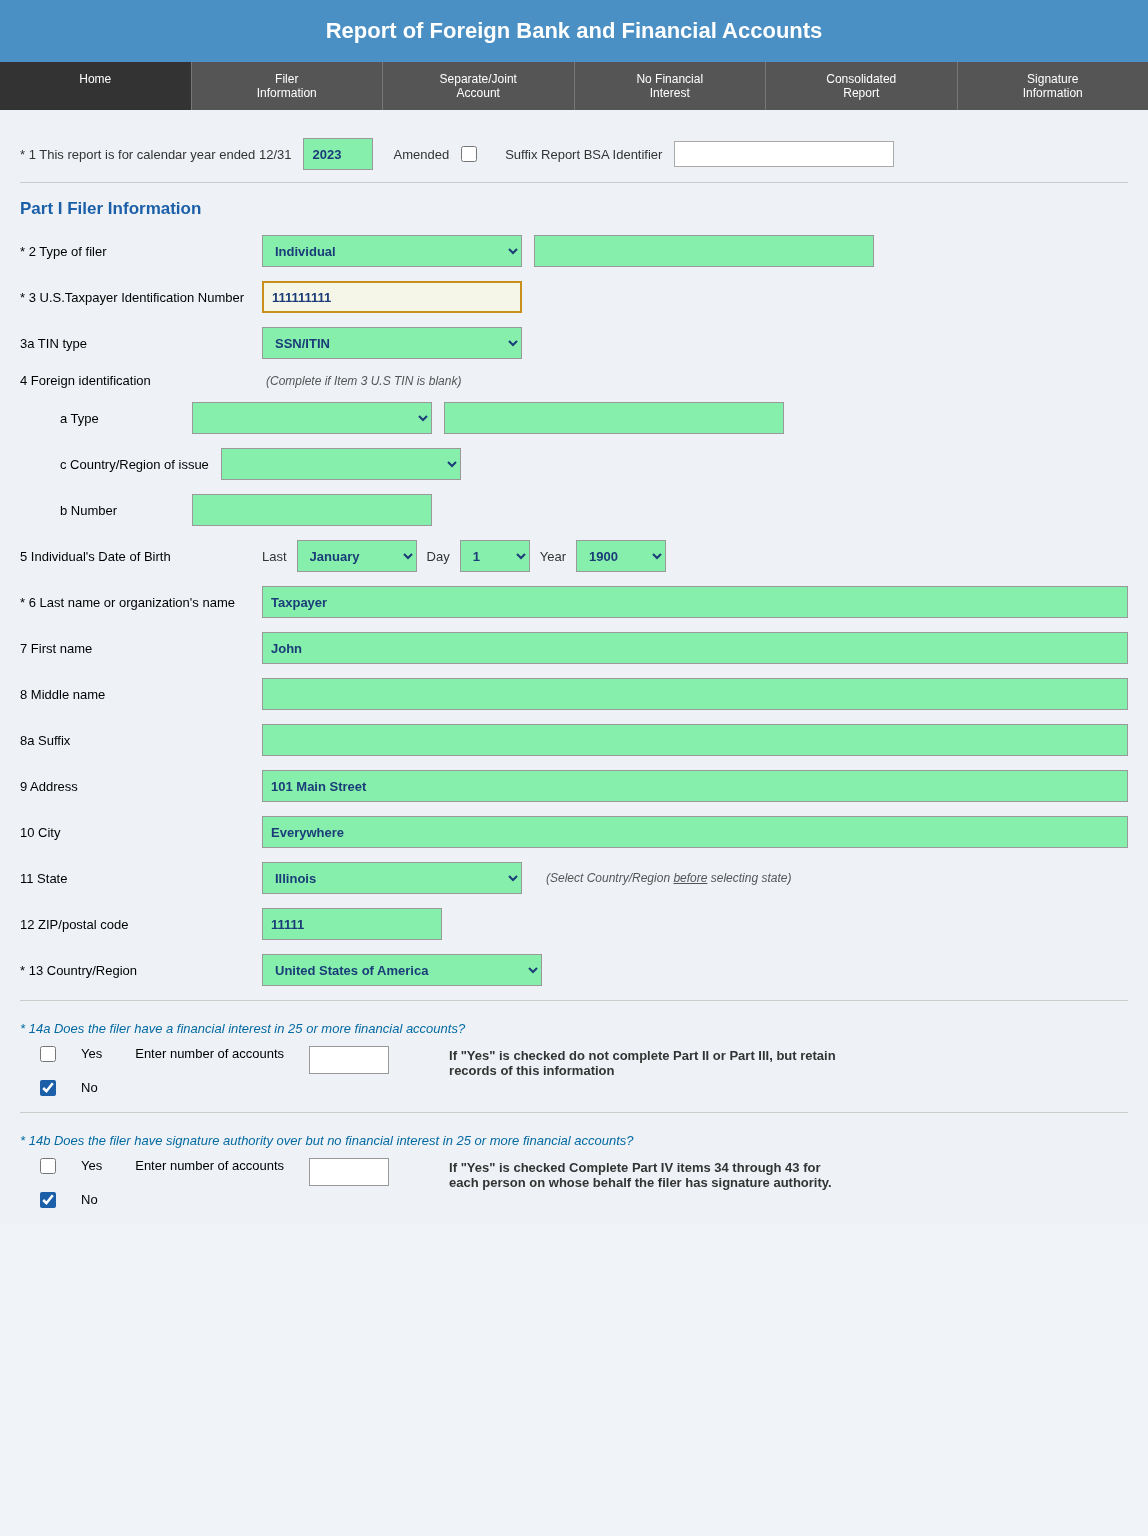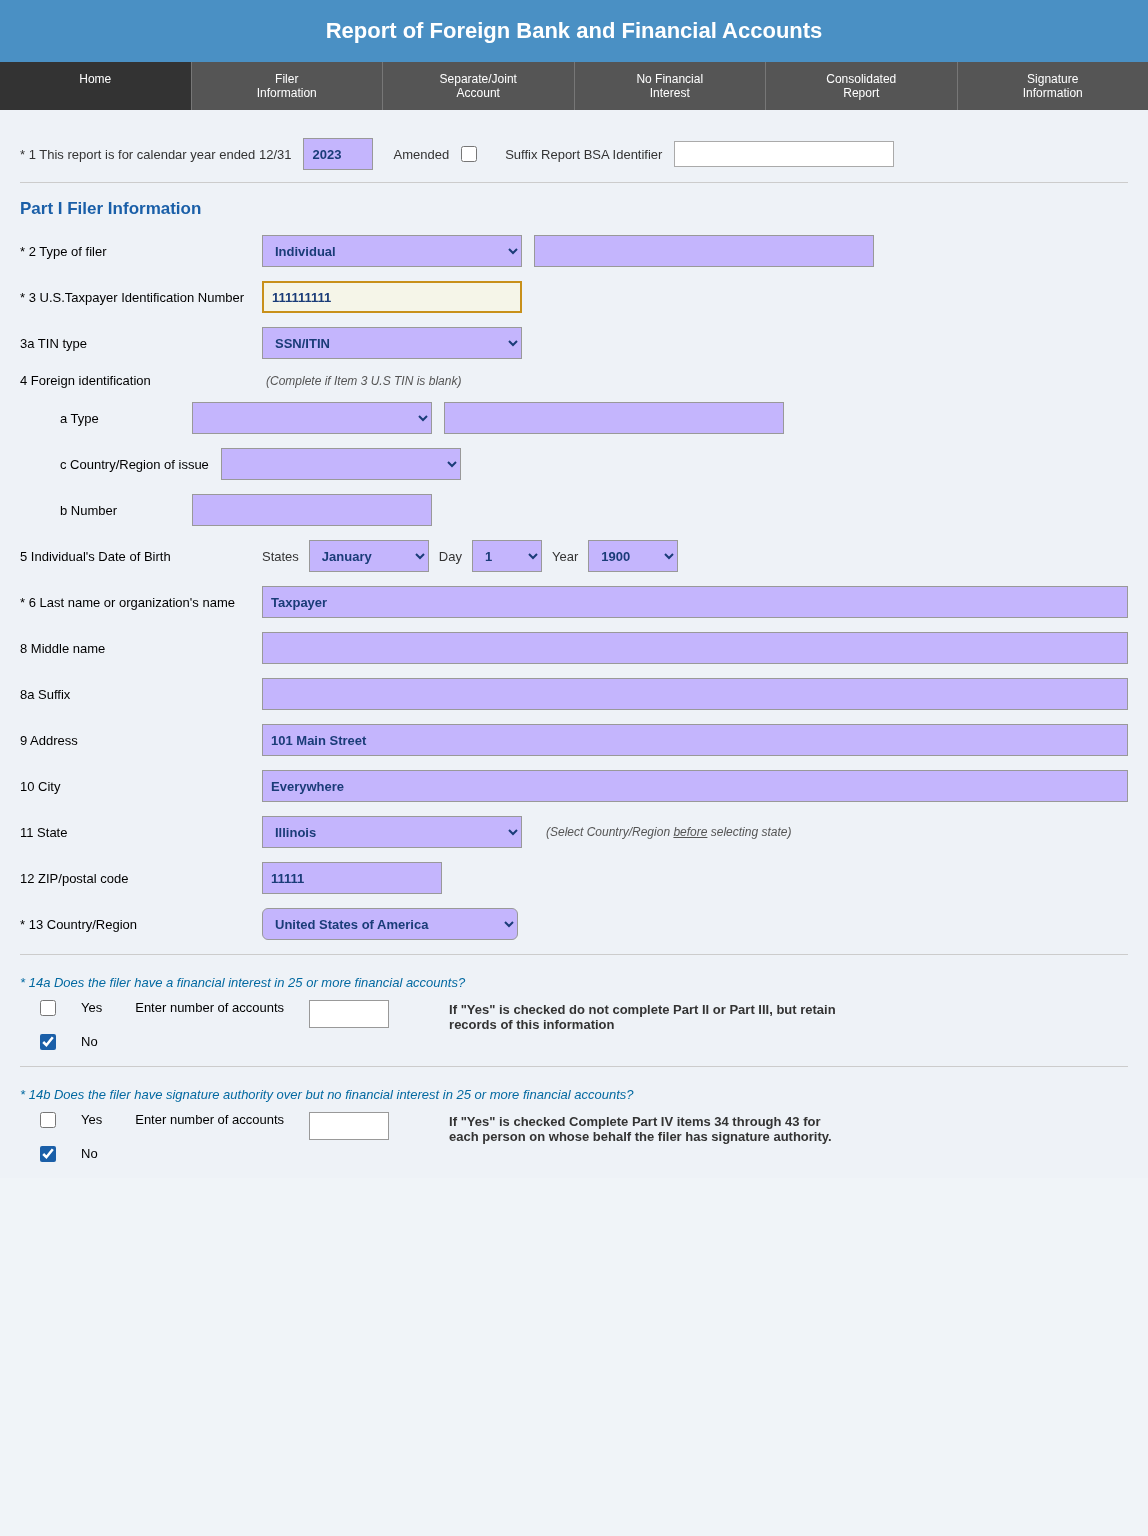--- a/index.html
+++ b/index.html
@@ -80,21 +80,21 @@
     }
     .form-label {
       color: #000000;
       font-size: 13px;
       min-width: 230px;
       flex-shrink: 0;
     }
 
     .form-input {
       border: 1px solid #999;
-      background: #c4b5fd;
+      background: #86efac;
       padding: 6px 8px;
       font-size: 13px;
       height: 32px;
       color: #1a3c78;
       font-weight: bold;
     }
     .form-input.full-width {
       flex: 1;
     }
     .form-input.medium {
@@ -278,21 +278,21 @@
   </div>
 
   <div class="form-row section-indent">
     <span class="form-label" style="min-width:120px;">b Number</span>
     <input type="text" class="form-input" style="width: 240px;">
   </div>
 
   <div class="form-row">
     <span class="form-label">5 Individual's Date of Birth</span>
     <div class="date-row">
-      <span class="date-label">States</span>
+      <span class="date-label">Last</span>
       <select class="form-input" style="width:120px;">
         <option>January</option><option>February</option><option>March</option>
         <option>April</option><option>May</option><option>June</option>
         <option>July</option><option>August</option><option>September</option>
         <option>October</option><option>November</option><option>December</option>
       </select>
       <span class="date-label">Day</span>
       <select class="form-input" style="width:70px;">
         <option>1</option><option>2</option><option>3</option><option>4</option><option>5</option>
         <option>6</option><option>7</option><option>8</option><option>9</option><option>10</option>
@@ -302,20 +302,24 @@
         <option>1900</option><option>1950</option><option>1960</option><option>1970</option><option>1980</option><option>1990</option><option>2000</option>
       </select>
     </div>
   </div>
 
   <div class="form-row">
     <span class="form-label">* 6 Last name  or organization's name</span>
     <input type="text" class="form-input full-width" value="Taxpayer" style="">
   </div>
 
+  <div class="form-row">
+    <span class="form-label">7 First name</span>
+    <input type="text" class="form-input full-width" value="John" style="">
+  </div>
 
   <div class="form-row">
     <span class="form-label">8 Middle name</span>
     <input type="text" class="form-input full-width" value="" style="">
   </div>
 
   <div class="form-row">
     <span class="form-label">8a Suffix</span>
     <input type="text" class="form-input full-width" value="" style="">
   </div>
@@ -344,21 +348,21 @@
     </span>
   </div>
 
   <div class="form-row">
     <span class="form-label">12 ZIP/postal code</span>
     <input type="text" class="form-input" style="width: 180px;" value="11111">
   </div>
 
   <div class="form-row">
     <span class="form-label">* 13 Country/Region</span>
-    <select class="form-input" style="width:256px;border-radius:6px;">
+    <select class="form-input" style="width:280px;">
       <option>United States of America</option>
       <option>Canada</option>
       <option>Mexico</option>
       <option>United Kingdom</option>
     </select>
   </div>
 
   <hr class="divider">
 
   <div class="q14-section">

